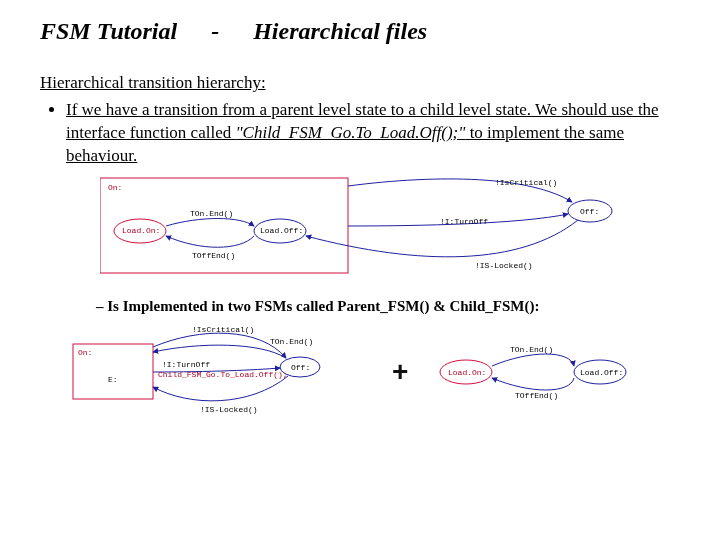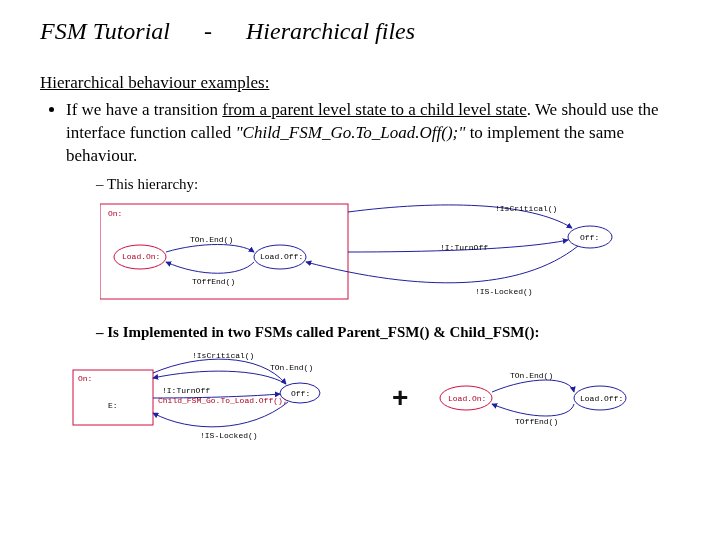--- a/index.html
+++ b/index.html
@@ -9,34 +9,35 @@
       background: #ffffff;
       font-family: "Times New Roman", Times, serif;
       color: #000000;
       padding: 18px 40px;
       overflow: hidden;
     }
     .page-title {
       font-family: "Comic Sans MS", "Comic Sans", cursive;
       font-style: italic;
       font-size: 24px;
-      font-weight: 400;
+      font-weight: 700;
       margin-bottom: 28px;
     }
     .page-title .t1 { }
     .page-title .dash { display: inline-block; padding: 0 28px; }
     .intro {
       font-size: 17px;
       text-decoration: underline;
       margin-bottom: 6px;
     }
     ul.bullets {
       list-style: disc;
       padding-left: 26px;
       margin-bottom: 8px;
+      text-decoration: underline;
     }
     ul.bullets > li {
       font-size: 17px;
       line-height: 1.35;
     }
     ul.bullets .ul { text-decoration: underline; }
     ul.bullets .fn { font-style: italic; }
     ul.subbullets {
       list-style: none;
       padding-left: 30px;
@@ -76,28 +77,25 @@
   </style>
 </head>
 <body>
 
 <h1 class="page-title">
   <span class="t1">FSM Tutorial</span>
   <span class="dash">-</span>
   <span class="t2">Hierarchical files</span>
 </h1>
 
-<p class="intro">Hierarchical behaviour examples:</p>
+<p class="intro">Hierarchical transition hierarchy:</p>
 
 <ul class="bullets">
   <li>
     <span>If  we have a transition </span><span class="ul">from a parent level state to a child level state</span><span>. We should use the interface function called </span><span class="fn">"Child_FSM_Go.To_Load.Off();"</span><span> to implement the same behaviour.</span>
-    <ul class="subbullets">
-      <li><span>This hierarchy:</span></li>
-    </ul>
   </li>
 </ul>
 
 <div class="diagram-row">
   <svg width="560" height="110" viewBox="0 0 560 110">
     <defs>
       <marker id="ah" viewBox="0 0 8 8" refX="7" refY="4" markerWidth="6" markerHeight="6" orient="auto">
         <path d="M0,0 L8,4 L0,8 z" class="arrowhead"></path>
       </marker>
     </defs>

